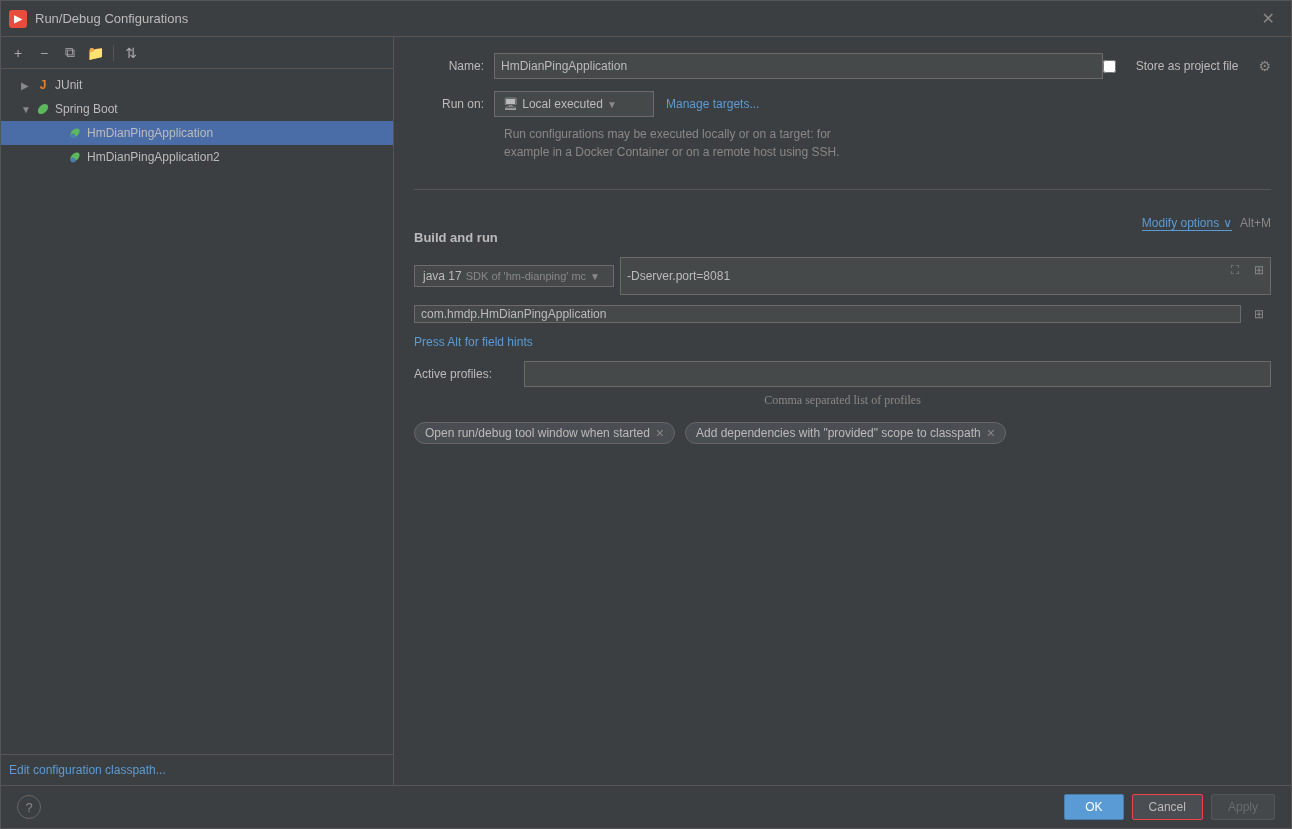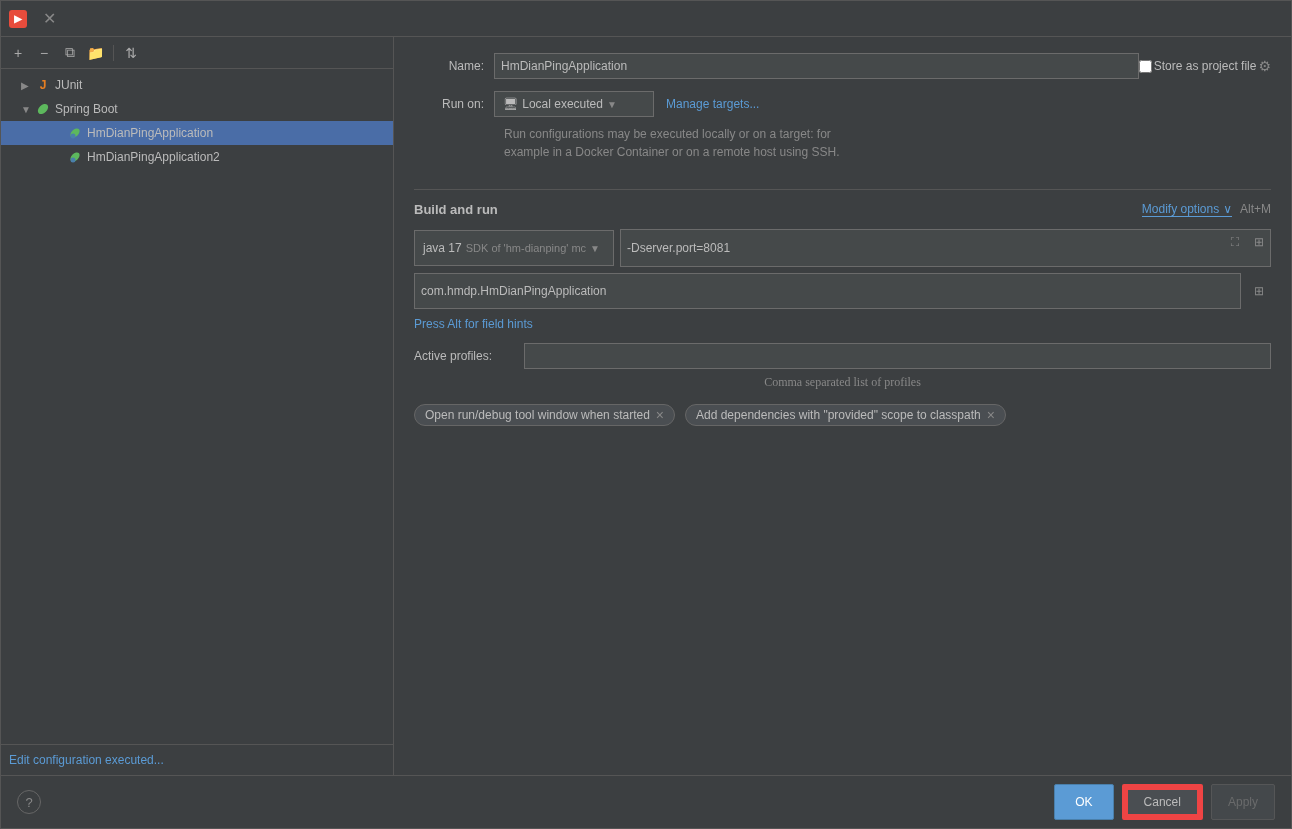--- a/index.html
+++ b/index.html
@@ -154,21 +154,21 @@
       border: 1px solid #6b6b6b;
       color: #bbbbbb;
       padding: 0 6px;
       font-size: 12px;
       outline: none;
     }
     .store-project-row {
       margin-left: auto;
       display: flex;
       align-items: center;
-      gap: 2px;
+      gap: 20px;
     }
     .store-project-row input[type="checkbox"] {
       cursor: pointer;
     }
     .store-project-label {
       color: #bbbbbb;
       font-size: 12px;
       cursor: pointer;
     }
     .gear-icon-btn {
@@ -213,20 +213,21 @@
       display: flex;
       align-items: center;
       justify-content: space-between;
       margin-bottom: 10px;
       padding-bottom: 2px;
     }
     .section-title {
       color: #bbbbbb;
       font-size: 13px;
       font-weight: 600;
+      margin-top: 28px;
     }
     .modify-options-btn {
       display: flex;
       align-items: center;
       gap: 4px;
       color: #5b9bd5;
       cursor: pointer;
       font-size: 12px;
       text-decoration: none;
       border-bottom: 1px solid #5b9bd5;
@@ -238,21 +239,21 @@
     }
     .build-row1 {
       display: flex;
       align-items: center;
       gap: 6px;
       margin-bottom: 6px;
     }
     .java-dropdown {
       display: flex;
       align-items: center;
-      height: 36px;
+      height: 22px;
       background: #45494a;
       border: 1px solid #6b6b6b;
       color: #bbbbbb;
       padding: 0 8px;
       font-size: 12px;
       cursor: pointer;
       gap: 4px;
       min-width: 200px;
     }
     .java-sdk-text {
@@ -290,21 +291,21 @@
     }
     .main-class-row {
       display: flex;
       align-items: center;
       gap: 6px;
       margin-bottom: 8px;
       position: relative;
     }
     .main-class-input {
       flex: 1;
-      height: 36px;
+      height: 18px;
       background: #45494a;
       border: 1px solid #6b6b6b;
       color: #bbbbbb;
       padding: 0 6px;
       font-size: 12px;
       outline: none;
     }
     .field-hint {
       color: #5b9bd5;
       font-size: 12px;
@@ -392,21 +393,21 @@
       background: #5b9bd5;
       border: 1px solid #4a7faa;
       color: #fff;
       padding: 5px 20px;
       font-size: 12px;
       cursor: pointer;
       border-radius: 2px;
     }
     .btn-cancel {
       background: #4a4e52;
-      border: 6px solid #ef4444;
+      border: 1px solid #ef4444;
       color: #bbbbbb;
       padding: 5px 16px;
       font-size: 12px;
       cursor: pointer;
       border-radius: 2px;
     }
     .btn-apply {
       background: #4a4e52;
       border: 1px solid #666;
       color: #888;
@@ -432,20 +433,21 @@
       height: 14px;
     }
   </style>
 </head>
 <body>
 
 <div class="dialog">
 
   <div class="title-bar">
     <div class="title-bar-icon">▶</div>
+    <span class="title-bar-text">Run/Debug Configurations</span>
     <span class="title-bar-close">✕</span>
   </div>
 
   <div class="main-content">
 
     <div class="sidebar">
       <div class="sidebar-toolbar">
         <div class="toolbar-btn" title="Add">
           <span>+</span>
         </div>
@@ -499,21 +501,21 @@
             <svg width="14" height="14" viewBox="0 0 14 14">
               <ellipse cx="7" cy="7" rx="5.5" ry="3.5" fill="#5db85d" transform="rotate(-45 7 7)"></ellipse>
               <circle cx="5" cy="10" r="2.5" fill="#4a7faa"></circle>
             </svg>
           </span>
           <span>HmDianPingApplication2</span>
         </div>
       </div>
 
       <div class="sidebar-footer">
-        <a>Edit configuration executed...</a>
+        <a>Edit configuration classpath...</a>
       </div>
     </div>
 
     <div class="right-panel">
 
       <div class="name-store-row">
         <span class="form-label">Name:</span>
         <input class="form-input" type="text" value="HmDianPingApplication" style="">
         <div class="store-project-row">
           <input type="checkbox" style="">

